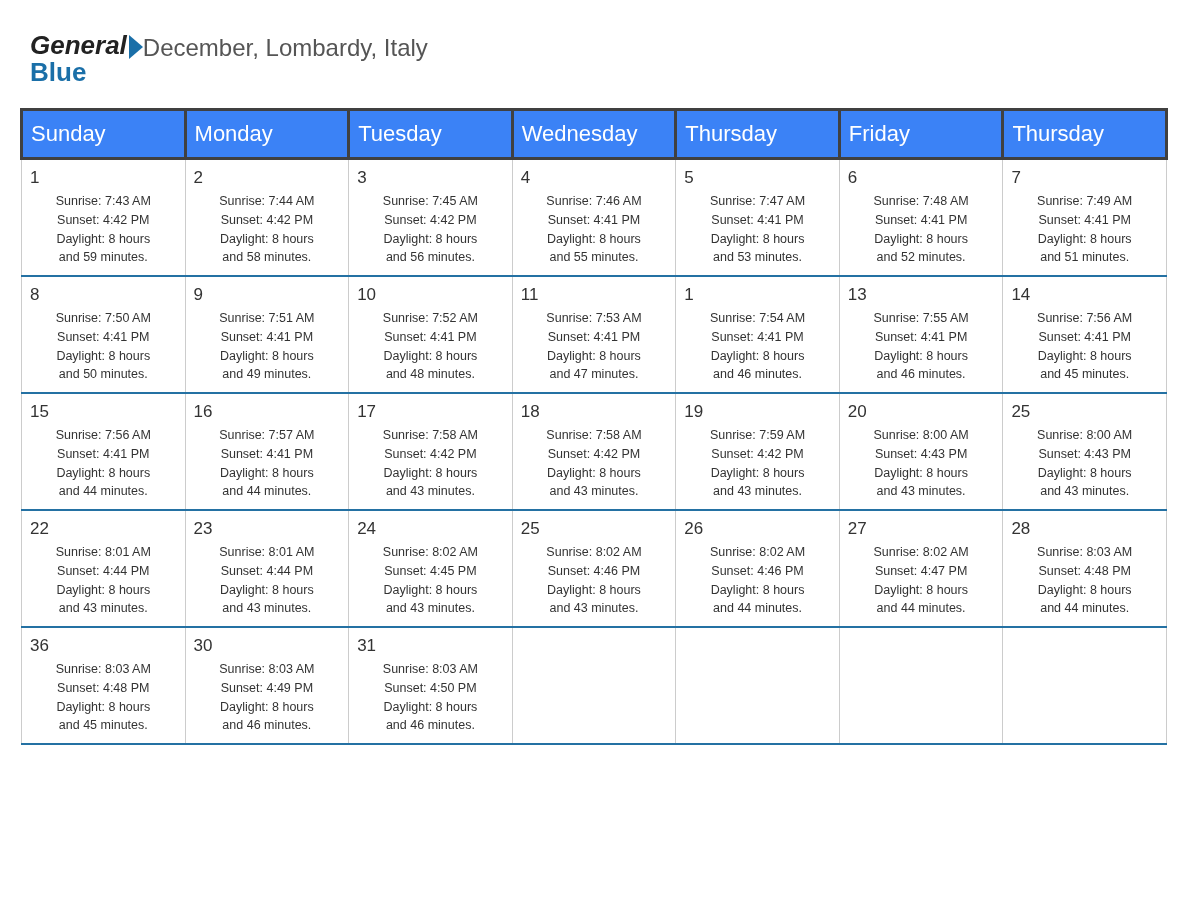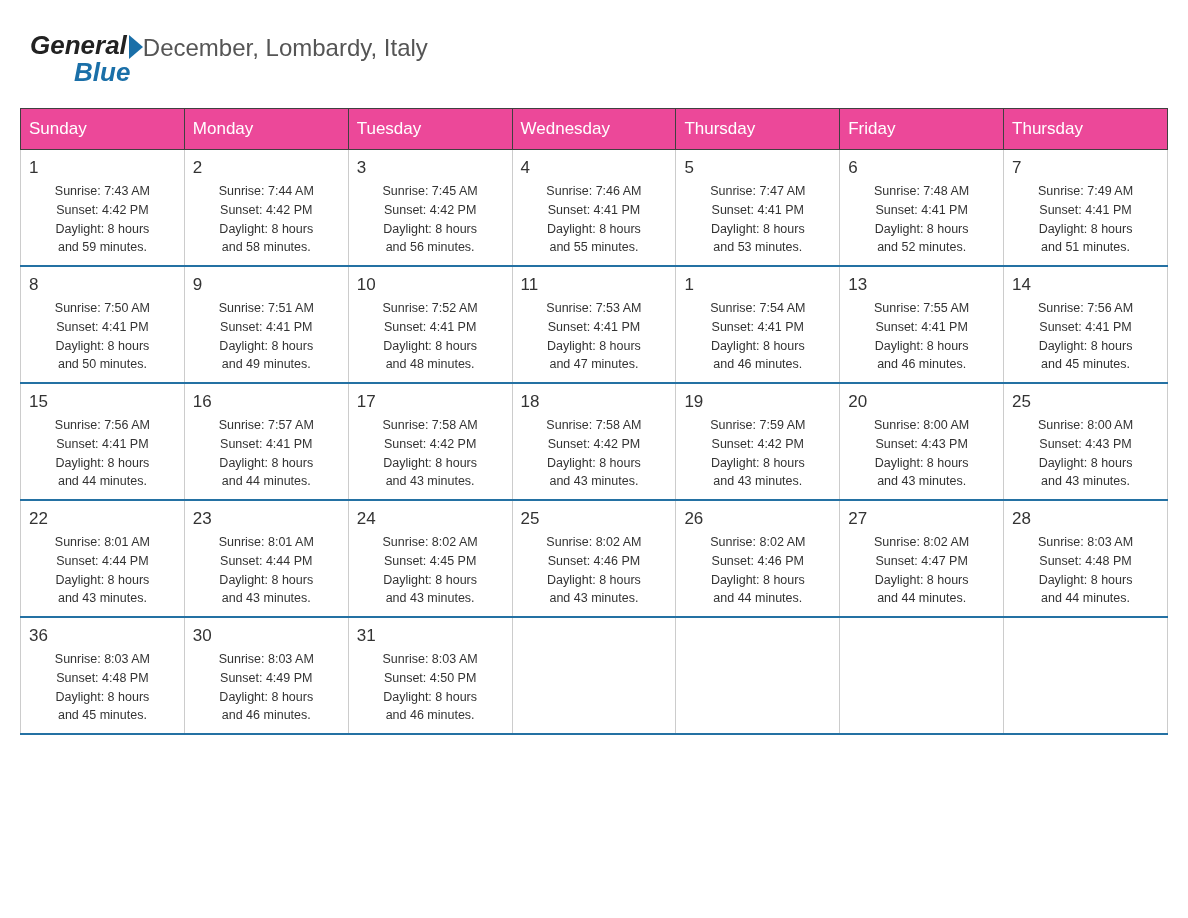--- a/index.html
+++ b/index.html
@@ -37,49 +37,47 @@
       border-left: 14px solid #1a6fa8;
       border-top: 12px solid transparent;
       border-bottom: 12px solid transparent;
       margin-left: 2px;
       margin-top: 2px;
     }
     .logo-blue {
       font-size: 26px;
       font-weight: bold;
       color: #1a6fa8;
-      font-style: italic;
       margin-top: -4px;
-      margin-left: 44px;
     }
     .title-block {
       text-align: right;
     }
     .month-title {
       font-size: 52px;
       font-weight: normal;
       color: #222;
     }
     .location-title {
       font-size: 24px;
       color: #555;
       margin-top: 4px;
     }
     .calendar {
       width: 100%;
       border-collapse: collapse;
     }
     .calendar thead tr th {
-      background-color: #ec4899;
+      background-color: #3b82f6;
       color: #fff;
-      font-size: 17px;
+      font-size: 22px;
       font-weight: normal;
       padding: 10px 8px;
       text-align: left;
-      border: 1px solid #404040;
+      border: 3px solid #404040;
     }
     .calendar tbody tr td {
       vertical-align: top;
       padding: 8px;
       border: 1px solid #ccc;
       font-size: 13px;
       color: #333;
       width: 14.28%;
       min-height: 100px;
       height: 110px;

